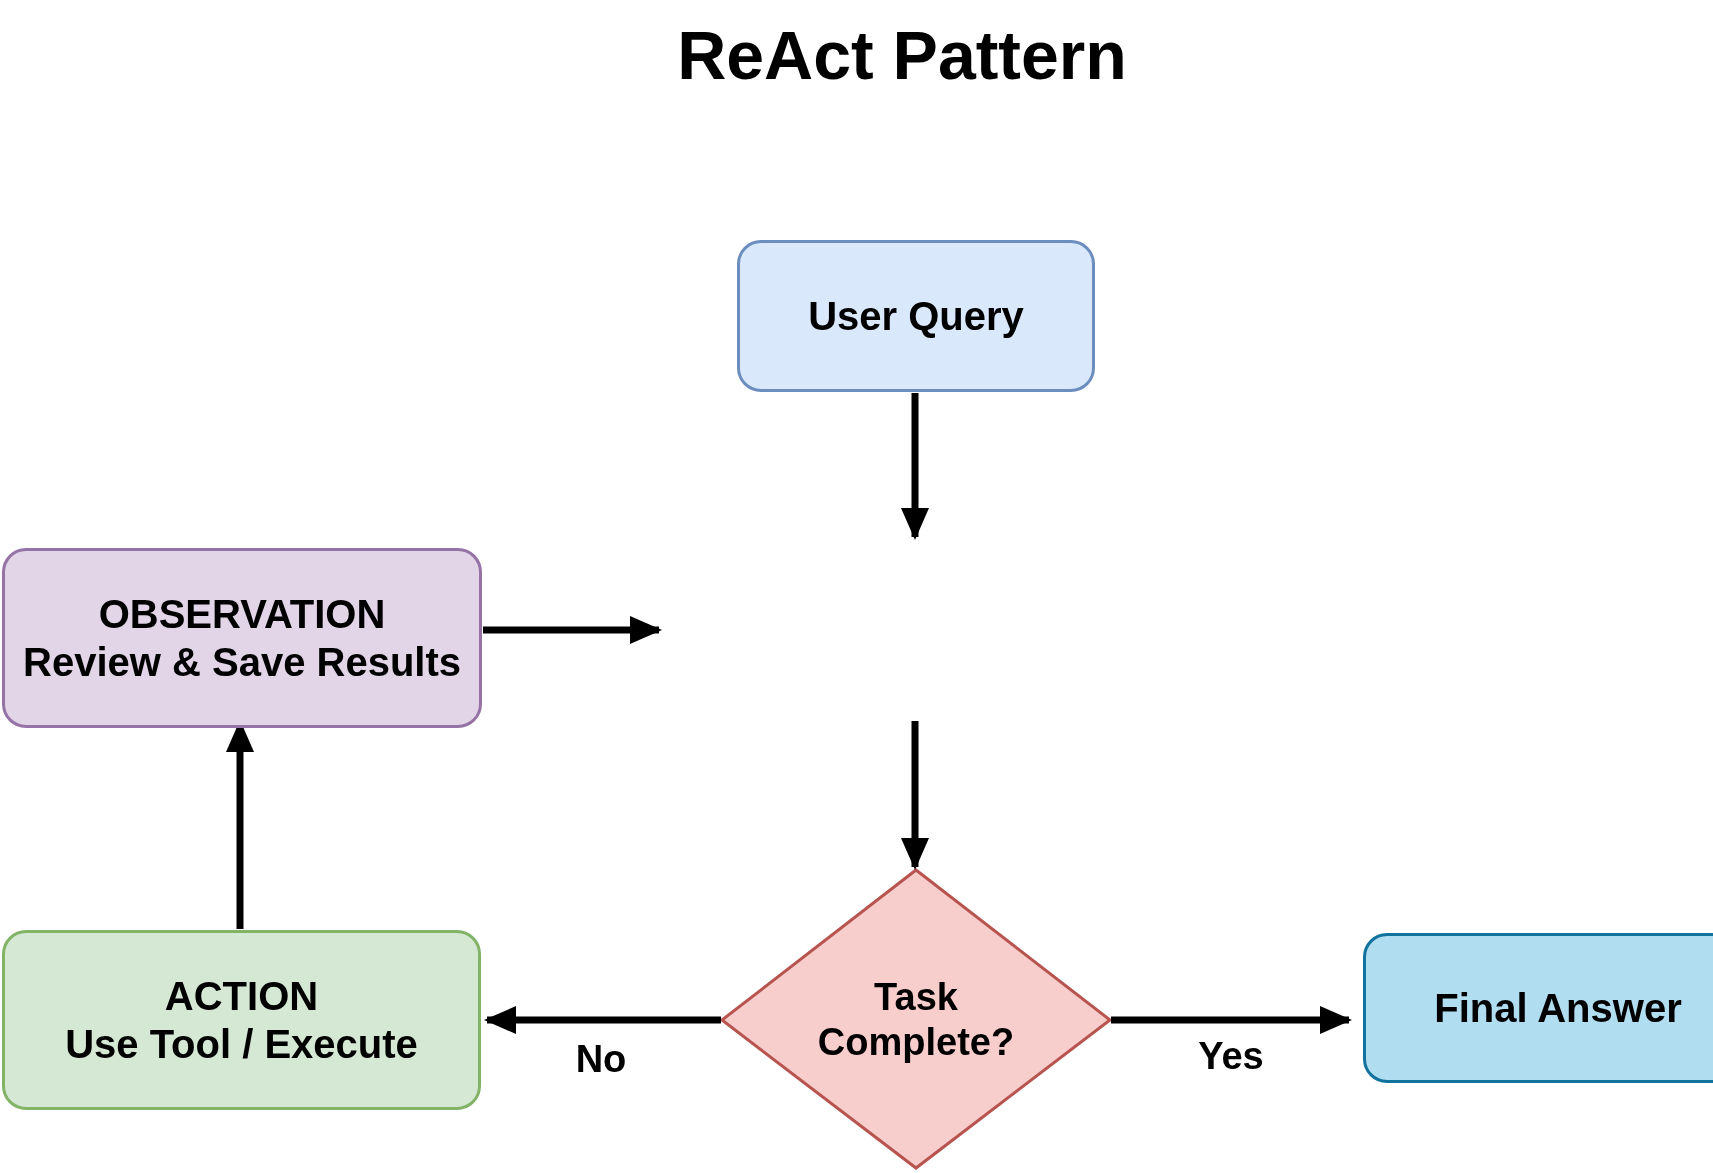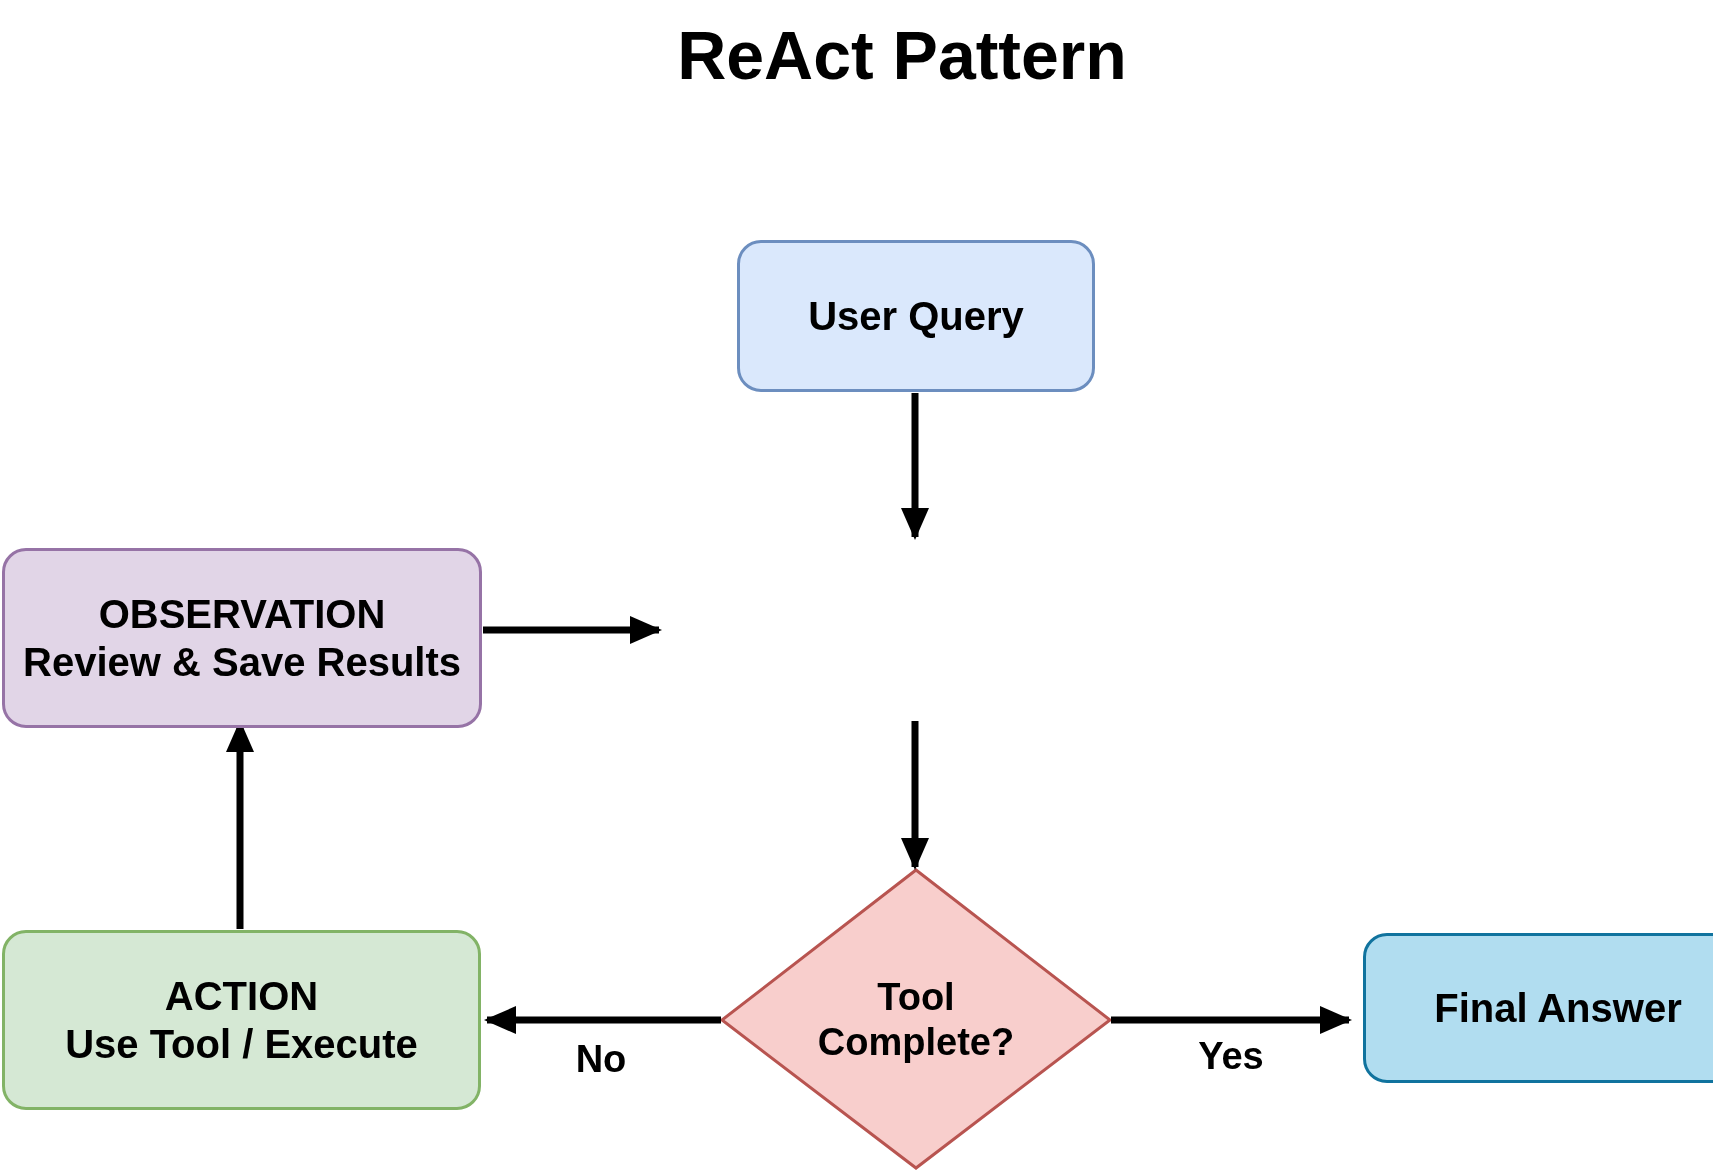--- a/index.html
+++ b/index.html
@@ -81,20 +81,20 @@
   <div class="node" id="node-action" style="background-color: rgb(213, 232, 212); border-color: rgb(130, 179, 102);">
     <span>ACTION</span>
     <span>Use Tool / Execute</span>
   </div>
 
   <div class="node" id="node-final-answer" style="background-color: rgb(177, 221, 240); border-color: rgb(16, 115, 158);">
     <span>Final Answer</span>
   </div>
 
   <div id="decision-label">
-    <div>Tool</div>
+    <div>Task</div>
     <div>Complete?</div>
   </div>
 
   <div class="edge-label" id="edge-label-no">No</div>
   <div class="edge-label" id="edge-label-yes">Yes</div>
 
 </div>
 
 </body></html>

